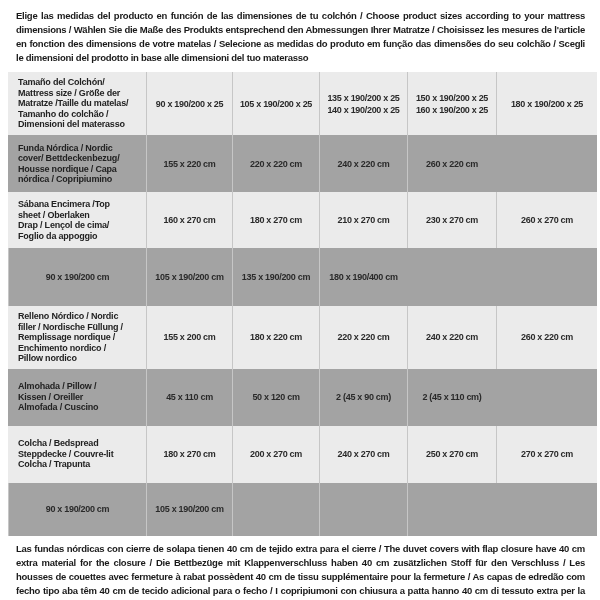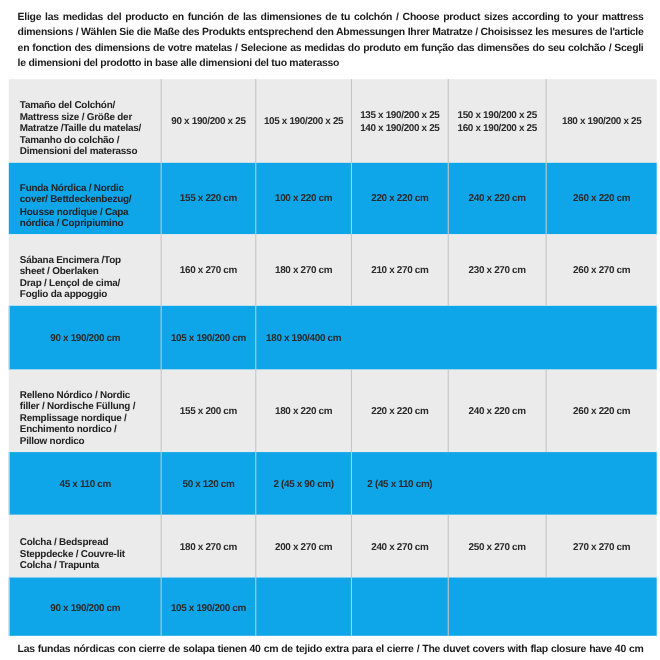--- a/index.html
+++ b/index.html
@@ -22,21 +22,21 @@
     color:#1a1a1a;
   }
   .note.bottom{ margin-top:6px; }
   .size-table{
     width:589px;
     margin-left:8px;
   }
   .row{
     display:grid;
     grid-template-columns:138px 86px 87px 88px 89px 101px;
-    background:#0ea5e9;
+    background:#a3a3a3;
   }
   .row.stripe{ background:#ebebeb; }
   .cell{
     border-left:1px solid #c6c6c6;
     display:flex;
     align-items:center;
     justify-content:center;
     text-align:center;
     font-size:9px;
     font-weight:700;
@@ -44,21 +44,21 @@
     line-height:12px;
     color:#2a2a2a;
     white-space:pre-line;
     padding:4px 2px;
     box-sizing:border-box;
   }
   .cell.label{
     border-left:none;
     justify-content:flex-start;
     text-align:left;
-    padding:18px 4px 5px 10px;
+    padding:5px 4px 5px 10px;
     line-height:10.5px;
     letter-spacing:-0.2px;
     color:#222222;
   }
 </style>
 </head>
 <body>
 
 <div class="page">
 
@@ -80,58 +80,61 @@
 160 x 190/200 x 25</div>
       <div class="cell">180 x 190/200 x 25</div>
     </div>
 
     <div class="row" style="min-height:57px">
       <div class="cell label">Funda Nórdica /  Nordic
 cover/ Bettdeckenbezug/
 Housse nordique  / Capa
 nórdica / Copripiumino</div>
       <div class="cell">155 x 220 cm</div>
-      <div class="cell">100 x 220 cm</div>
       <div class="cell">220 x 220 cm</div>
       <div class="cell">240 x 220 cm</div>
       <div class="cell">260 x 220 cm</div>
     </div>
 
     <div class="row stripe" style="min-height:56px">
       <div class="cell label">Sábana Encimera /Top
 sheet / Oberlaken
 Drap / Lençol de cima/
 Foglio da appoggio</div>
       <div class="cell">160 x 270 cm</div>
       <div class="cell">180 x 270 cm</div>
       <div class="cell">210 x 270 cm</div>
       <div class="cell">230 x 270 cm</div>
       <div class="cell">260 x 270 cm</div>
     </div>
 
     <div class="row" style="min-height:58px">
       <div class="cell">90 x 190/200 cm</div>
       <div class="cell">105 x 190/200 cm</div>
+      <div class="cell">135 x 190/200 cm</div>
       <div class="cell">180 x 190/400 cm</div>
     </div>
 
     <div class="row stripe" style="min-height:57px">
       <div class="cell label">Relleno Nórdico / Nordic
 filler / Nordische Füllung /
 Remplissage nordique /
 Enchimento nordico /
 Pillow nordico</div>
       <div class="cell">155 x 200 cm</div>
       <div class="cell">180 x 220 cm</div>
       <div class="cell">220 x 220 cm</div>
       <div class="cell">240 x 220 cm</div>
       <div class="cell">260 x 220 cm</div>
     </div>
 
     <div class="row" style="min-height:57px">
+      <div class="cell label">Almohada  / Pillow /
+Kissen / Oreiller
+Almofada / Cuscino</div>
       <div class="cell">45 x 110 cm</div>
       <div class="cell">50 x 120 cm</div>
       <div class="cell">2 (45 x 90 cm)</div>
       <div class="cell">2 (45 x 110 cm)</div>
     </div>
 
     <div class="row stripe" style="min-height:57px">
       <div class="cell label">Colcha / Bedspread
 Steppdecke / Couvre-lit
 Colcha / Trapunta</div>

